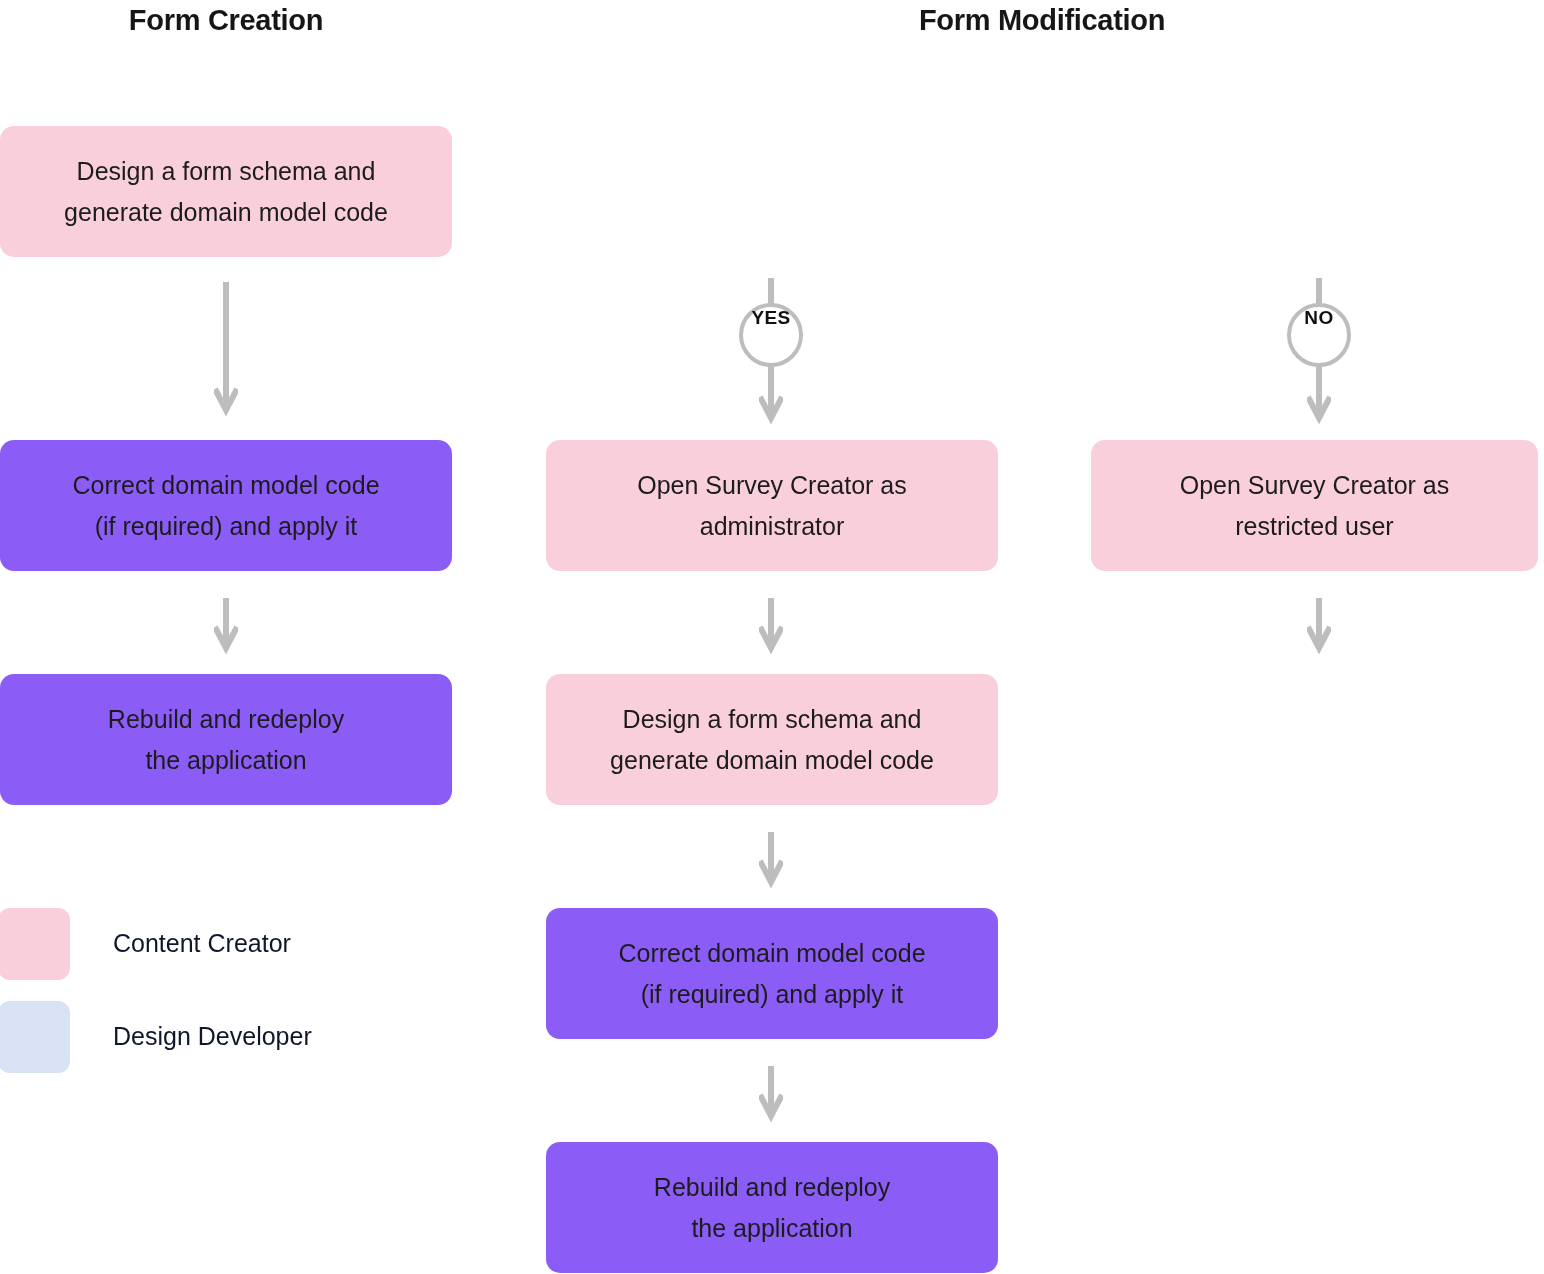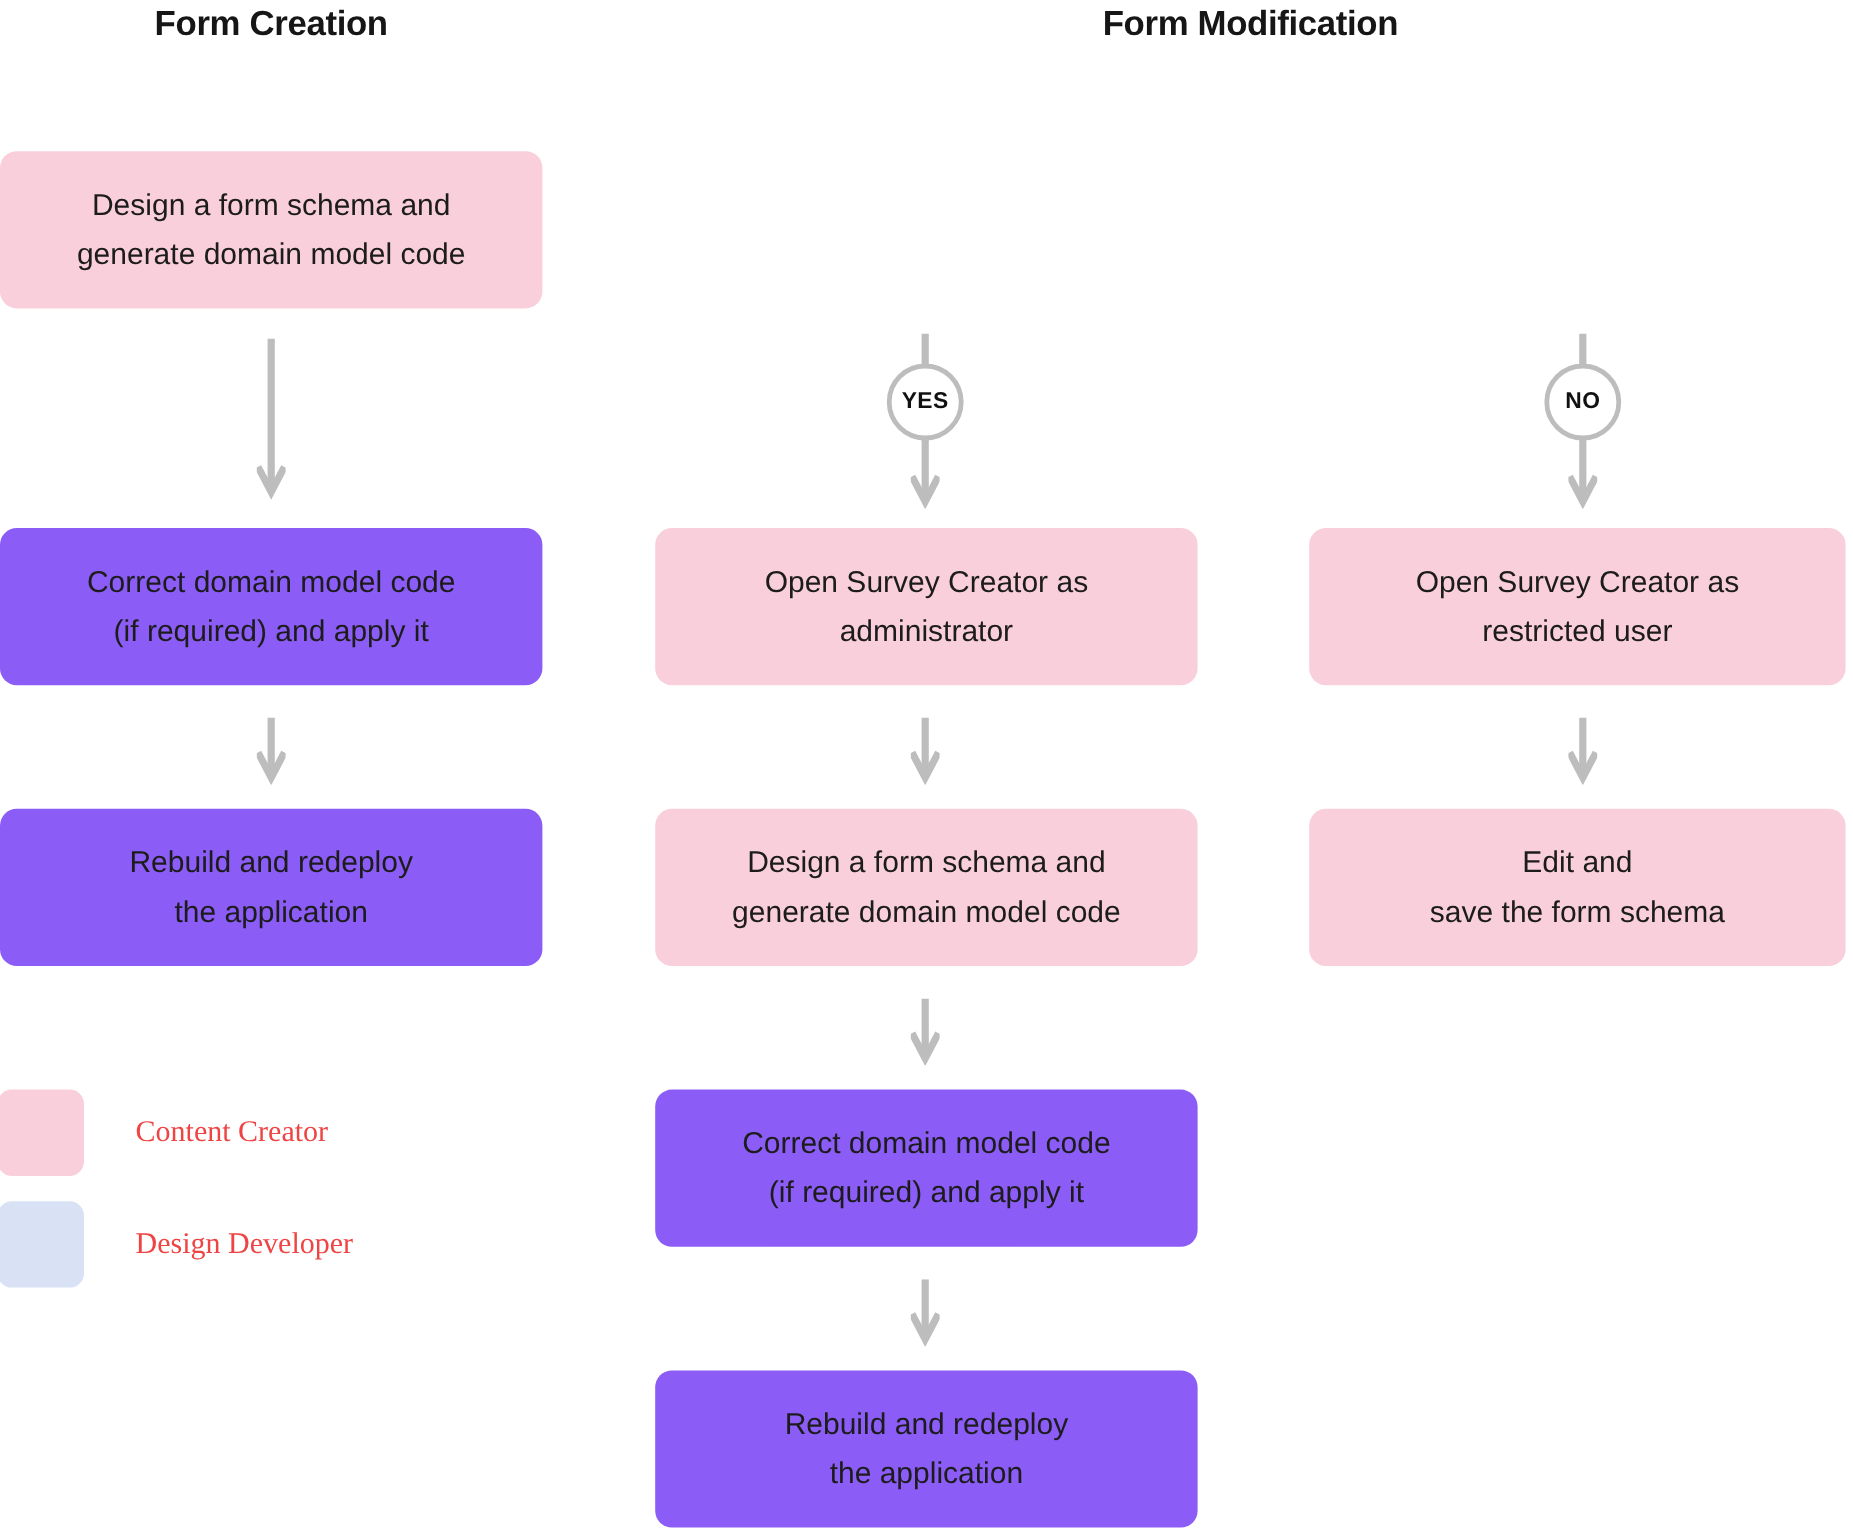--- a/index.html
+++ b/index.html
@@ -62,45 +62,44 @@
 
   
   .decision {
     position: absolute;
     width: 64px;
     height: 64px;
     border-radius: 50%;
     border: 4px solid #BDBDBD;
     background: #ffffff;
     display: flex;
-    align-items: center;
+    align-items: flex-start;
     justify-content: center;
     font-size: 19px;
     font-weight: bold;
     letter-spacing: 0.4px;
     color: #111111;
     box-sizing: border-box;
   }
 
   
   .legend-swatch {
     position: absolute;
     width: 72px;
     height: 72px;
     border-radius: 12px;
   }
   .legend-swatch.pink { background: #FACFDC; }
   .legend-swatch.blue { background: #D8E2F4; }
   .legend-label {
     position: absolute;
     font-size: 25px;
-    color: #ef4444;
+    color: #0f172a;
     white-space: nowrap;
     line-height: 1;
-    font-family: Liberation Serif, serif;
   }
 </style>
 </head>
 <body>
 
 <div id="canvas">
 
   <div class="col-title" id="title-creation">Form Creation</div>
 
   <div class="col-title" id="title-modification">Form Modification</div>
@@ -199,22 +198,20 @@
   <div class="node pink" style="left:1091px; top:440px; width:447px; height:131px;">Open Survey Creator as
 restricted user</div>
 
   <div class="arrow" style="left:1307px; top:598px; width:24px; height:56px;">
     <svg width="24" height="56" viewBox="0 0 24 56">
       <line x1="12" y1="0" x2="12" y2="46" stroke="#BDBDBD" stroke-width="6"></line>
       <polyline points="1,29 12,50 23,29" fill="none" stroke="#BDBDBD" stroke-width="6" stroke-linecap="butt" stroke-linejoin="miter"></polyline>
     </svg>
   </div>
 
-  <div class="node pink" style="left:1091px; top:674px; width:447px; height:131px;">Edit and
-save the form schema</div>
 
   <div class="legend-swatch pink" style="left:-2px; top:908px;"></div>
   <div class="legend-label" style="left:113px; top:931px;">Content Creator</div>
 
   <div class="legend-swatch blue" style="left:-2px; top:1001px;"></div>
   <div class="legend-label" style="left:113px; top:1024px;">Design Developer</div>
 
 </div>
 
 </body></html>

